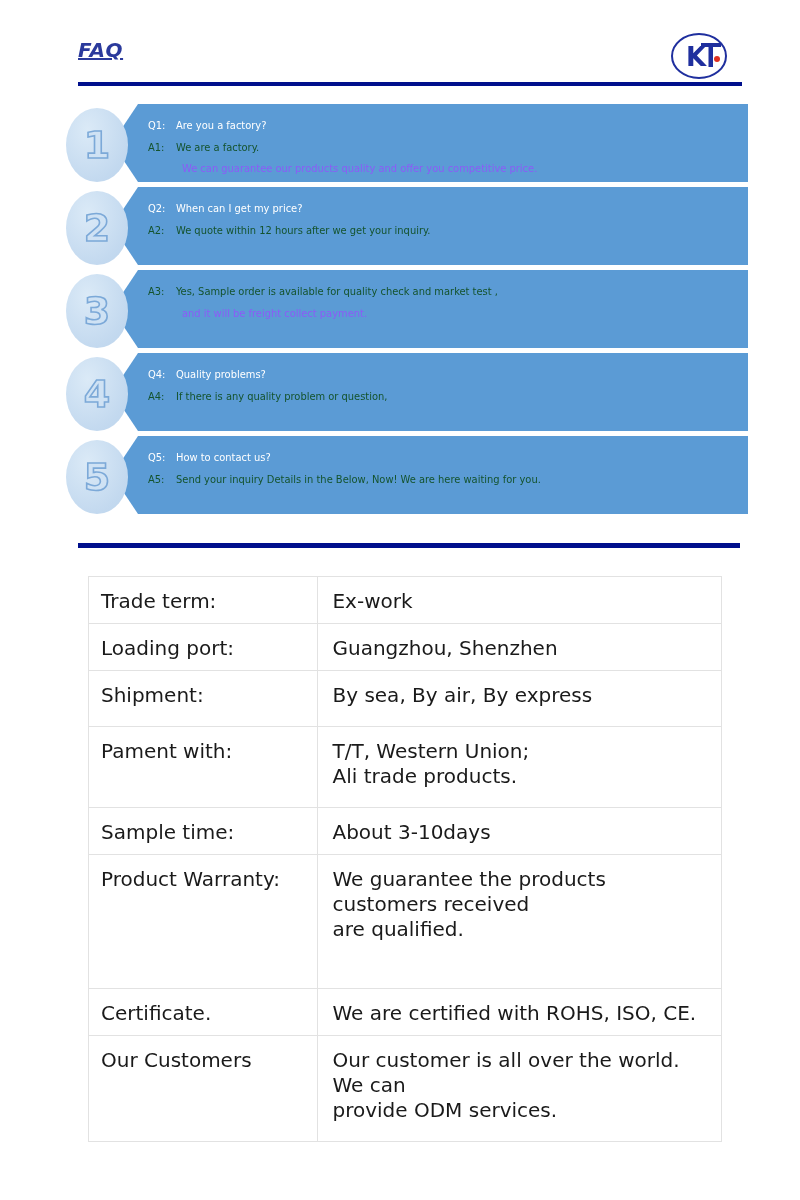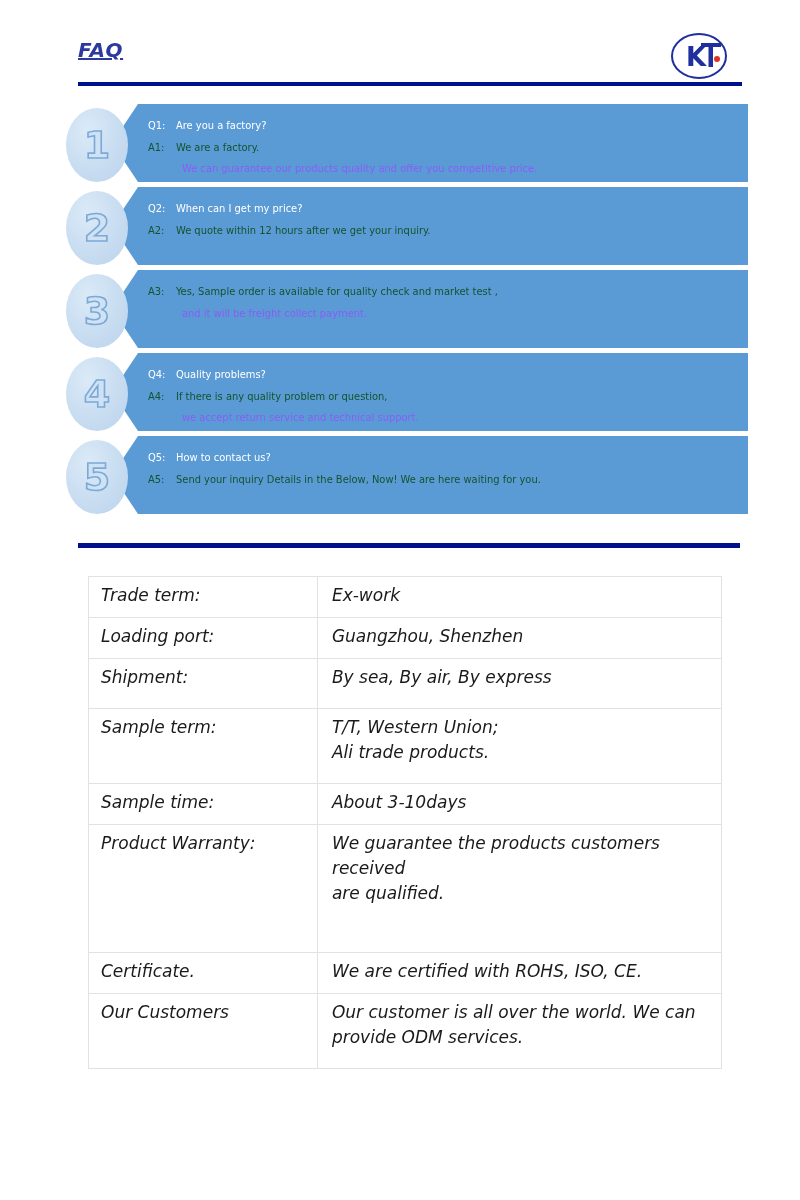--- a/index.html
+++ b/index.html
@@ -134,25 +134,24 @@
     position: absolute;
     left: 88px;
     top: 576px;
     width: 634px;
     border-collapse: collapse;
     font-family: "DejaVu Sans", "Liberation Sans", sans-serif;
   }
   .spec-table td {
     border: 1px solid #e2e2e2;
     vertical-align: top;
-    padding: 6px 10px 9px 12px;
-    font-size: 17px;
+    padding: 12px 10px 9px 12px;
+    font-size: 20px;
     line-height: 25px;
     color: #1a1a1a;
-    font-style: italic;
   }
   .spec-table td.k { width: 216px; }
   .spec-table td.v { width: 404px; padding-left: 14px; }
   .spec-table td .ln { display: block; }
   .spec-table tr.tall td { padding-bottom: 46px; }
   .spec-table tr.tall2 td { padding-bottom: 18px; }
 </style>
 </head>
 <body>
 
@@ -210,21 +209,20 @@
   </div>
 
   <div class="faq-row">
     <div class="faq-num">
       <span>4</span>
     </div>
     <div class="faq-banner"></div>
     <div class="faq-lines">
       <div class="faq-line q-line"><span class="tag">Q4:</span><span>Quality problems?</span></div>
       <div class="faq-line a-line"><span class="tag">A4:</span><span>If there is any quality problem or question,</span></div>
-      <div class="faq-line cont-line">we accept return service and technical support.</div>
     </div>
   </div>
 
   <div class="faq-row">
     <div class="faq-num">
       <span>5</span>
     </div>
     <div class="faq-banner"></div>
     <div class="faq-lines">
       <div class="faq-line q-line"><span class="tag">Q5:</span><span>How to contact us?</span></div>
@@ -251,21 +249,21 @@
         <span class="ln">Guangzhou, Shenzhen</span>
       </td>
     </tr>
     <tr class="tall2">
       <td class="k">Shipment:</td>
       <td class="v">
         <span class="ln">By sea, By air, By express</span>
       </td>
     </tr>
     <tr class="tall2">
-      <td class="k">Sample term:</td>
+      <td class="k">Pament with:</td>
       <td class="v">
         <span class="ln">T/T, Western Union;</span>
         <span class="ln">Ali trade products.</span>
       </td>
     </tr>
     <tr>
       <td class="k">Sample time:</td>
       <td class="v">
         <span class="ln">About 3-10days</span>
       </td>

